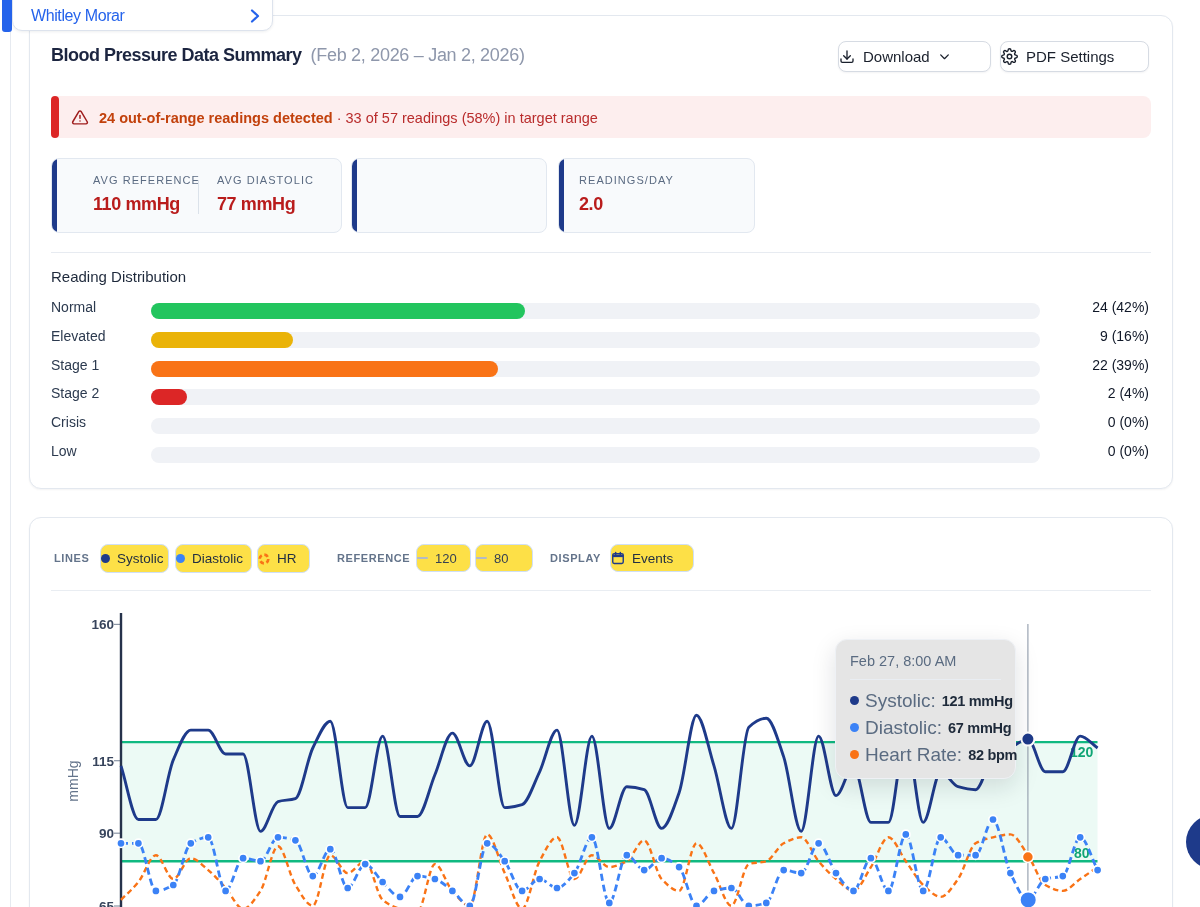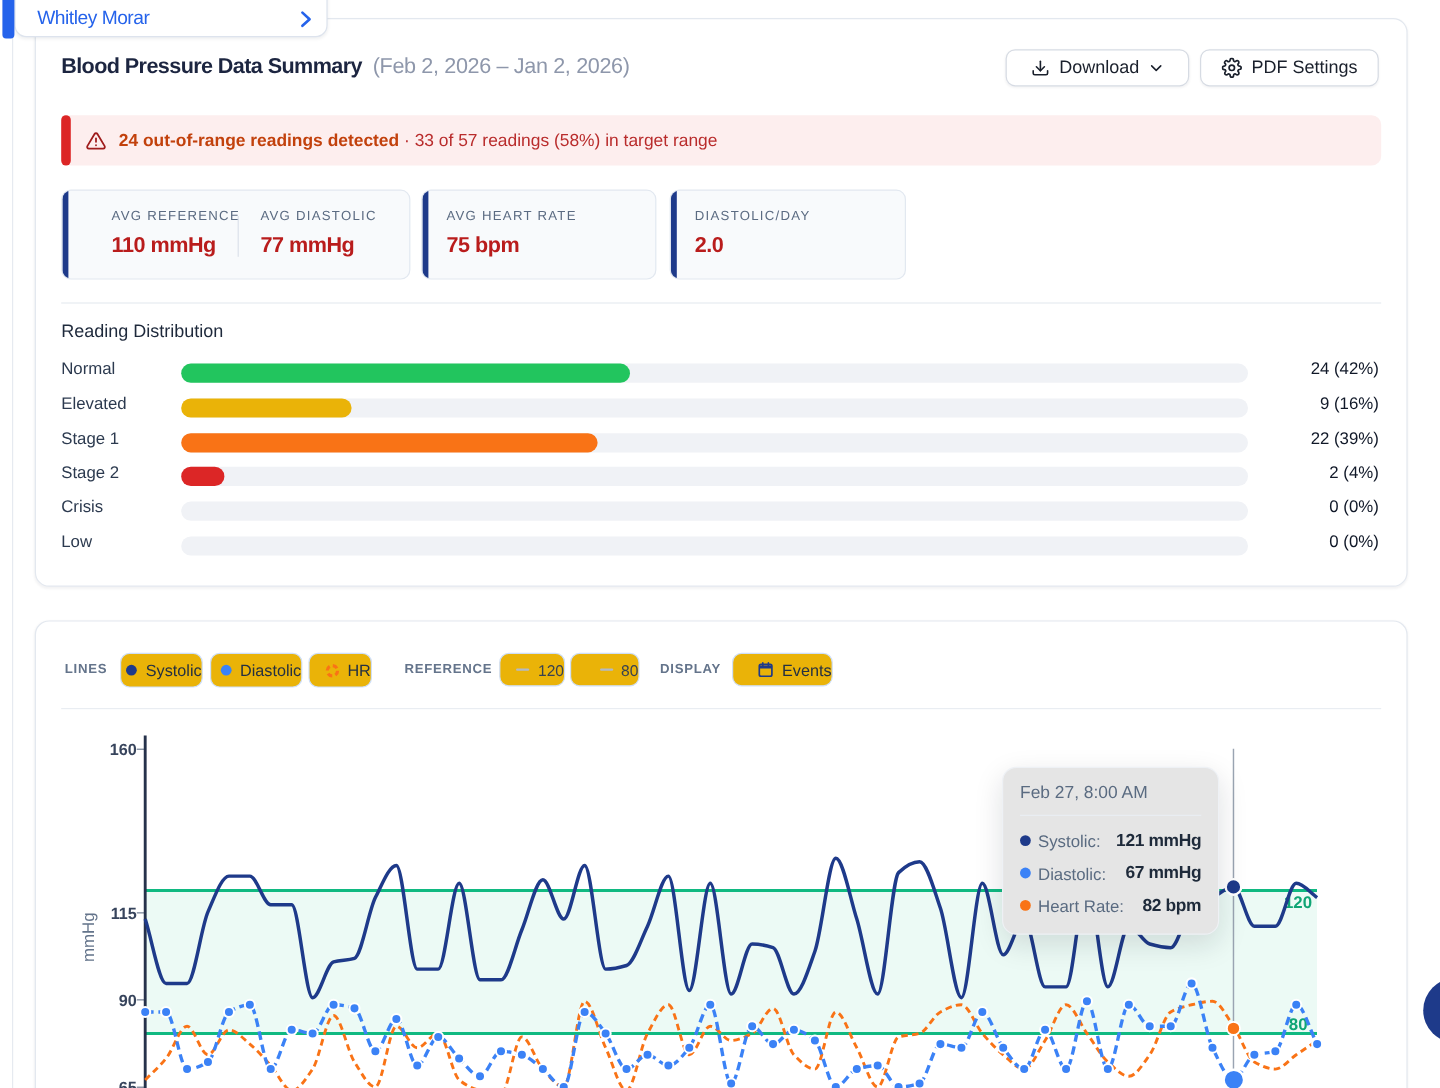--- a/index.html
+++ b/index.html
@@ -2,38 +2,38 @@
 <html><head>
 <meta charset="utf-8">
 <style>
 *{margin:0;padding:0;box-sizing:border-box}
 html,body{width:1200px;height:907px;overflow:hidden;background:#fff;
   font-family:"Liberation Sans",sans-serif;position:relative}
 .abs{position:absolute}
 .card{position:absolute;left:29px;width:1144px;background:#fff;border:1px solid #e3e8ef;
   border-radius:12px;box-shadow:0 1px 2px rgba(16,24,40,.05)}
 .btn{position:absolute;height:31px;background:#fff;border:1px solid #d6dbe3;border-radius:8px;
-  display:flex;align-items:center;justify-content:center;gap:8px;
+  display:flex;align-items:center;gap:8px;
   font-size:15px;color:#1a202c;font-weight:500;box-shadow:0 1px 2px rgba(16,24,40,.05)}
 .statcard{position:absolute;top:158px;height:75px;background:#f8fafc;
   border:1px solid #e2e8f0;border-radius:8px;overflow:hidden}
 .statbar{position:absolute;left:0;top:0;bottom:0;width:4.5px;background:#1e3a8a}
 .slabel{font-size:11px;font-weight:500;color:#5b6b82;letter-spacing:1.05px;white-space:nowrap}
 .sval{font-size:18px;font-weight:bold;color:#b91c1c;letter-spacing:-.4px;margin-top:8px;white-space:nowrap}
 .drow{position:absolute;left:51px;width:1100px;height:16px}
 .dlabel{position:absolute;left:0;top:-4px;font-size:14px;color:#2c3a4f}
 .dtrack{position:absolute;left:100px;top:0;width:889px;height:16px;border-radius:8px;background:#f0f2f6}
 .dfill{position:absolute;left:0;top:0;height:16px;border-radius:8px}
 .dval{position:absolute;right:2px;top:-4px;font-size:14px;color:#101828}
 .ctl-label{font-size:11px;font-weight:bold;color:#64748b;letter-spacing:.6px}
-.chip{position:absolute;top:544px;height:29px;background:#eab308;border:1px solid #cfdff7;
-  border-radius:8px;display:flex;align-items:center;font-size:13.5px;color:#243042;gap:7px;justify-content:flex-end}
+.chip{position:absolute;top:544px;height:29px;background:#fde047;border:1px solid #cfdff7;
+  border-radius:8px;display:flex;align-items:center;font-size:13.5px;color:#243042;gap:7px;justify-content:flex-start}
 .dot{width:9px;height:9px;border-radius:50%;display:inline-block}
 .ttrow{display:flex;align-items:center;gap:6px;height:27px;white-space:nowrap}
-.ttlabel{font-size:14px;color:#5a6b81}
+.ttlabel{font-size:19px;color:#5a6b81}
 .ttval{font-weight:bold;font-size:14.5px;color:#1e2a3a;margin-left:auto;letter-spacing:-.3px}
 </style>
 </head>
 <body>
 
 <div class="abs" style="left:10px;top:31px;width:1px;height:876px;background:#e6eaf0"></div>
 
 <div class="abs" style="left:12px;top:-12px;width:261px;height:43px;background:#fff;border:1px solid #dde3ed;border-radius:10px;box-shadow:0 1px 3px rgba(16,24,40,.07);z-index:3"></div>
 <div class="abs" style="left:2px;top:0;width:10px;height:32px;background:#2563eb;border-radius:0 0 3px 3px;z-index:4"></div>
 <div class="abs" style="left:31px;top:0;height:31px;line-height:31px;font-size:16px;letter-spacing:-.4px;color:#2563eb;z-index:4">Whitley Morar</div>
@@ -79,29 +79,25 @@
       <div class="sval">110 mmHg</div>
     </div>
   <div class="abs" style="left:146px;top:21px;width:1px;height:34px;background:#dbe2ea"></div>
   <div class="abs" style="left:165px;top:15px">
       <div class="slabel">AVG DIASTOLIC</div>
       <div class="sval">77 mmHg</div>
     </div>
 </div>
 <div class="statcard" style="left:351px;width:196px">
   <div class="statbar"></div>
-  <div class="abs" style="left:20px;top:15px">
-      <div class="slabel">AVG HEART RATE</div>
-      <div class="sval">75 bpm</div>
-    </div>
 </div>
 <div class="statcard" style="left:558px;width:197px">
   <div class="statbar"></div>
   <div class="abs" style="left:20px;top:15px">
-      <div class="slabel">DIASTOLIC/DAY</div>
+      <div class="slabel">READINGS/DAY</div>
       <div class="sval">2.0</div>
     </div>
 </div>
 
 <div class="abs" style="left:51px;top:252px;width:1100px;height:1px;background:#e7ebf1"></div>
 <div class="abs" style="left:51px;top:268px;font-size:15px;font-weight:normal;color:#1e293b">Reading Distribution</div>
 
 <div class="drow" style="top:303px">
     <div class="dlabel">Normal</div>
     <div class="dtrack">

